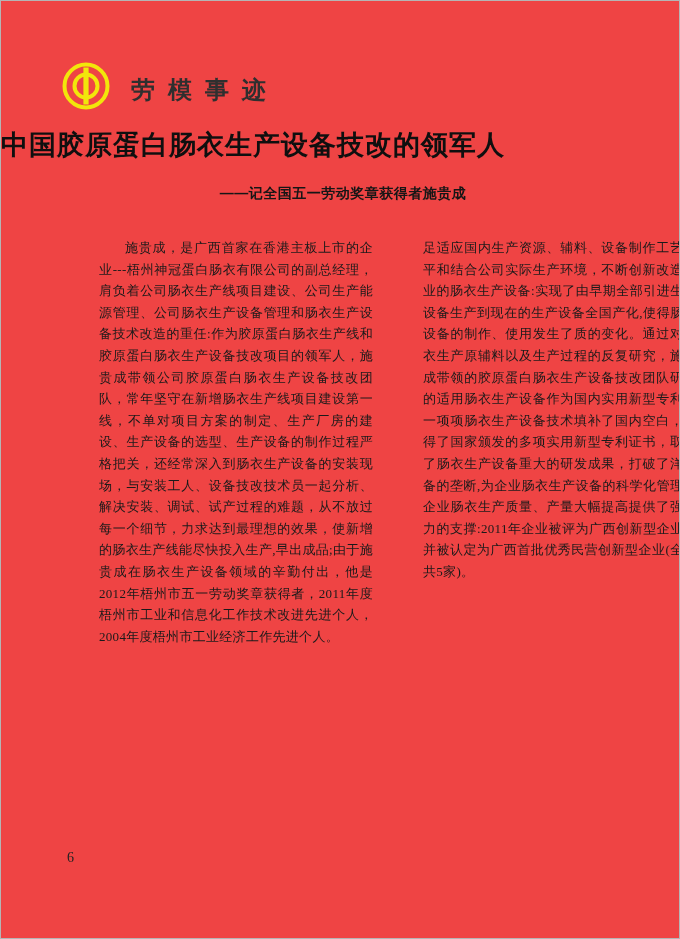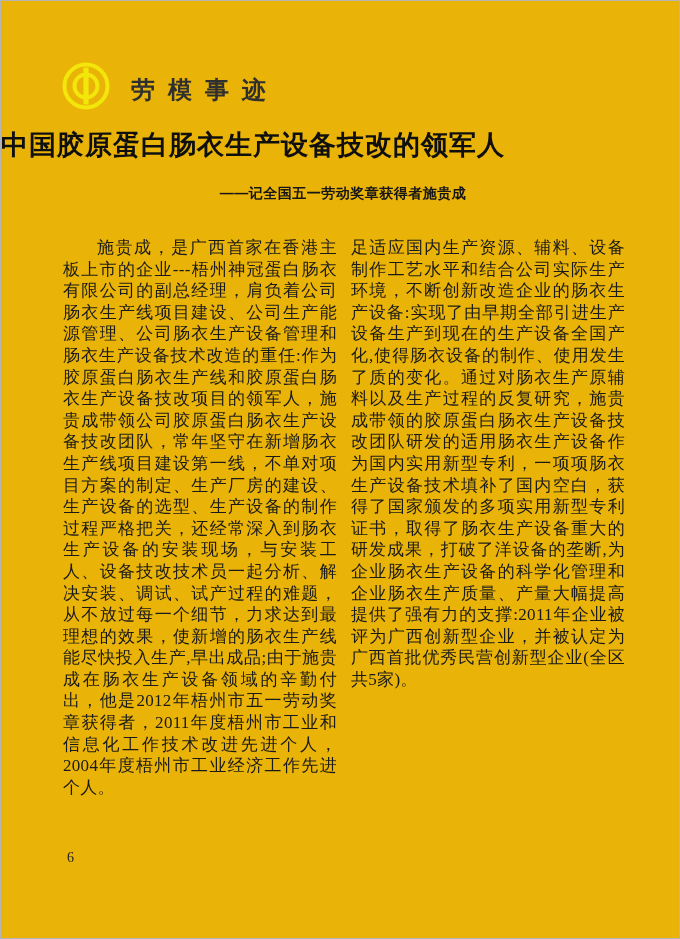--- a/index.html
+++ b/index.html
@@ -1,20 +1,20 @@
 <!DOCTYPE html>
 <html lang="zh" style="--logo-color: #f2e60b;"><head>
 <meta charset="utf-8">
 <style>
   html,body{margin:0;padding:0;background:#e8e8e8;}
   .page{
     position:relative;
     width:680px;height:939px;
     margin:0 auto;
-    background:#eab308;
+    background:#ef4444;
     border:1px solid #b5b5b5;
     box-sizing:border-box;
     overflow:hidden;
     font-family:"Liberation Serif","DejaVu Serif",serif;
     color:#1c1c1c;
   }
   .masthead{
     position:absolute;left:60px;top:60px;
     display:flex;align-items:center;
   }
@@ -42,26 +42,27 @@
     font-family:"Liberation Sans","DejaVu Sans",sans-serif;
     font-weight:bold;font-size:14px;letter-spacing:0.5px;
     color:#161616;
   }
   .columns{
     position:absolute;left:62px;top:236px;
     display:flex;gap:14px;
   }
   .col{
     width:274px;
-    font-size:17px;
+    font-size:13px;
     line-height:21.6px;
     letter-spacing:0.3px;
     text-align:justify;
     text-justify:inter-character;
     color:#1a1a1a;
+    margin-left:36px;
   }
   .col p{margin:0;}
   .col p.indent{text-indent:2em;}
   .col .heading{
     font-family:"Liberation Sans","DejaVu Sans",sans-serif;
     font-weight:bold;
     text-indent:2em;
     margin:0;
     color:#101010;
   }

